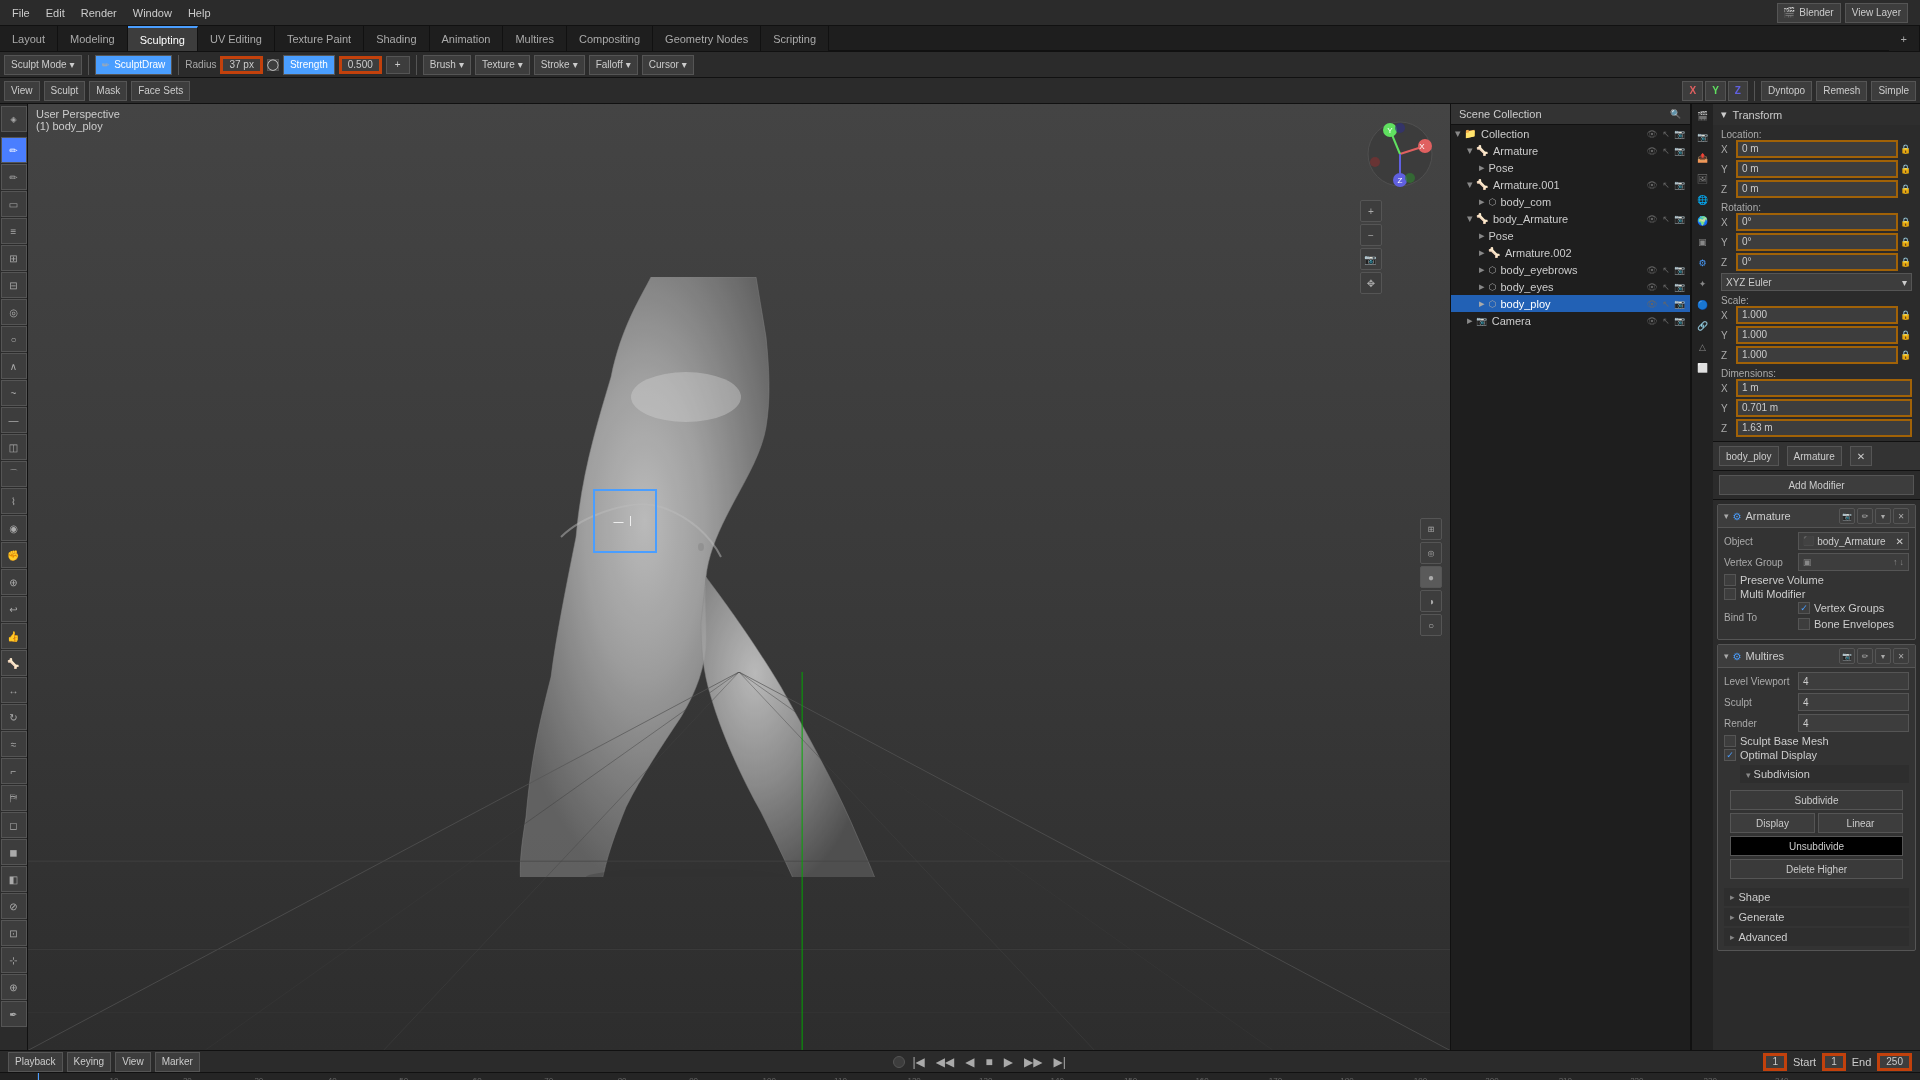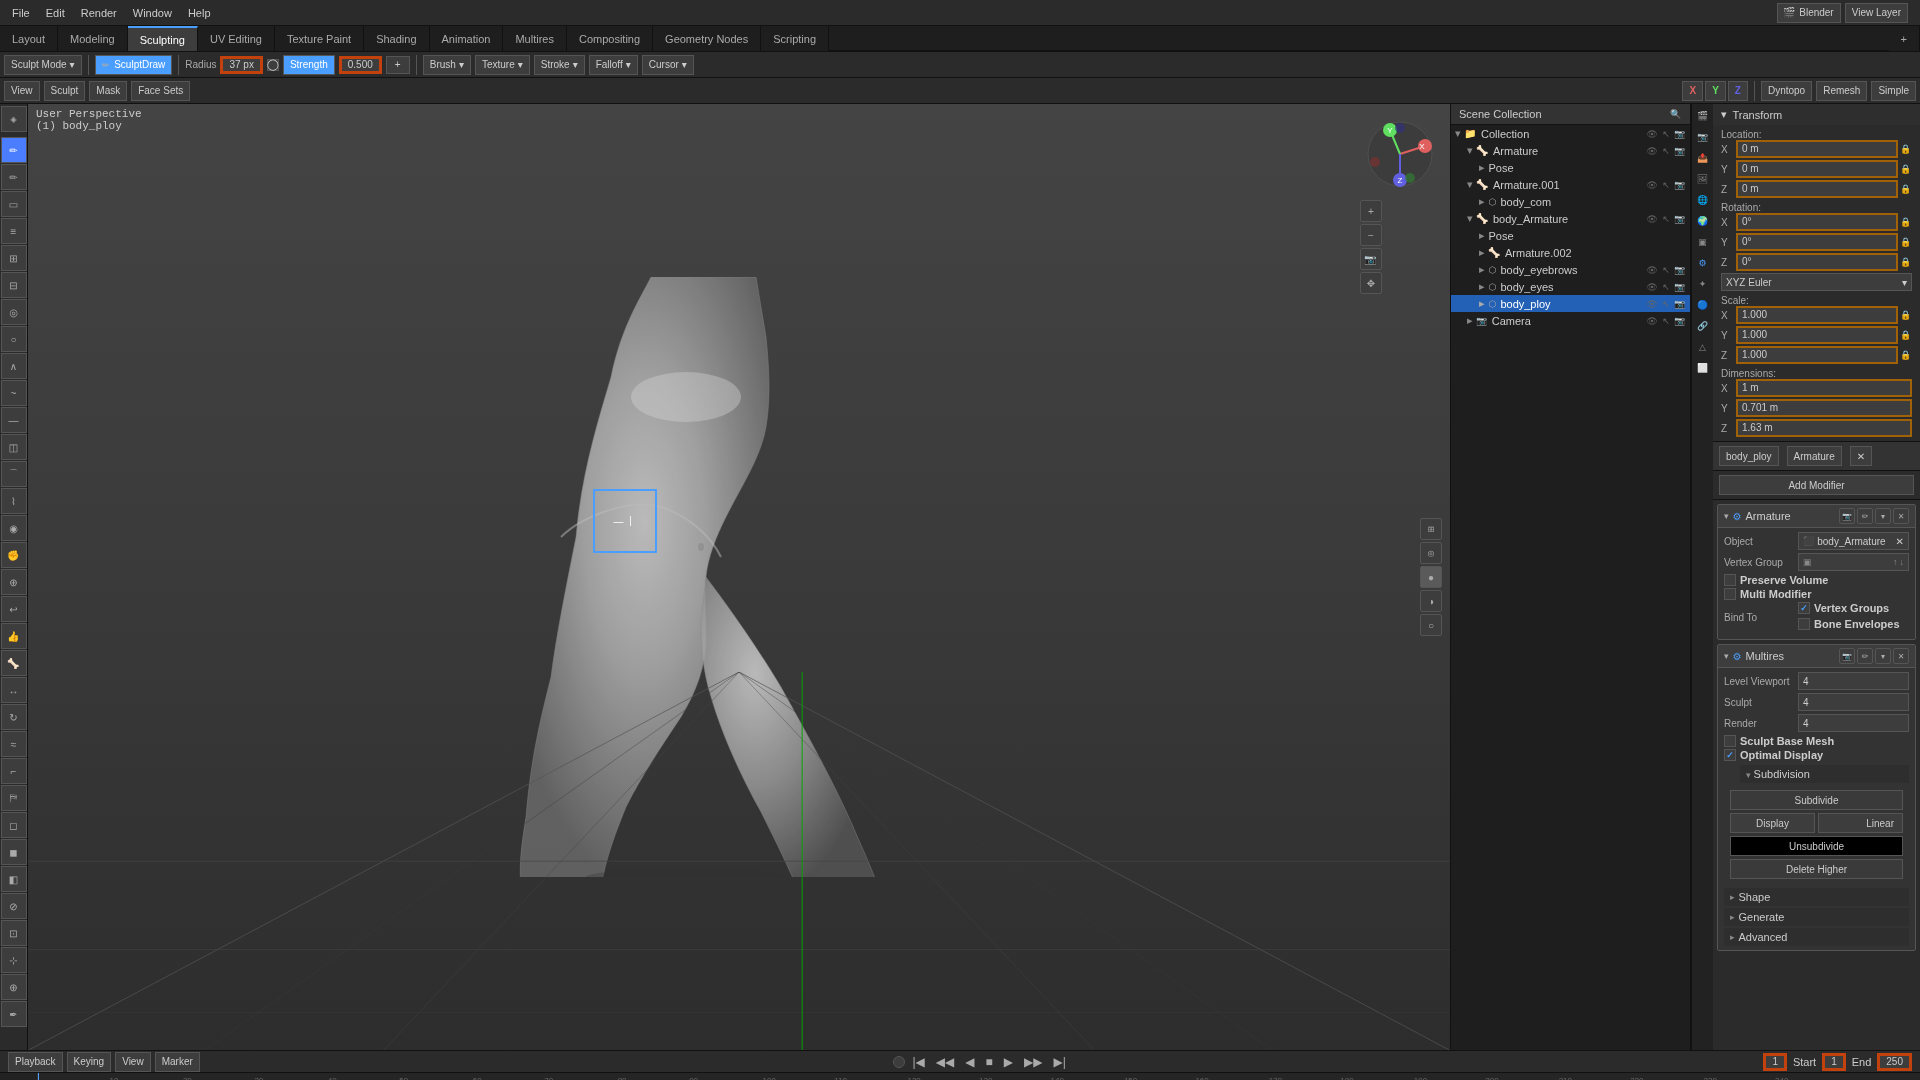--- a/index.html
+++ b/index.html
@@ -113,21 +113,20 @@
       position: relative;
       overflow: hidden;
     }
     .viewport-header {
       position: absolute;
       top: 4px;
       left: 8px;
       color: #ccc;
       font-size: 11px;
       z-index: 10;
-      font-family: Liberation Mono, monospace;
     }
     .viewport-3d {
       width: 100%;
       height: 100%;
       background: linear-gradient(180deg, #444 0%, #3a3a3a 50%, #2d2d2d 100%);
       position: relative;
     }
 
     
     .properties-sidebar {
@@ -295,21 +294,21 @@
       flex: 1;
       background: #3d3d3d;
       border: 1px solid #555;
       color: #ccc;
       padding: 1px 4px;
       font-size: 10px;
       height: 18px;
       display: flex;
       align-items: center;
     }
-    .mod-check { display: flex; gap: 4px; margin-bottom: 2px; font-weight: bold; }
+    .mod-check { display: flex; gap: 4px; margin-bottom: 2px; }
     .mod-btn {
       background: #3d3d3d;
       border: 1px solid #555;
       color: #ccc;
       padding: 2px 8px;
       font-size: 10px;
       cursor: pointer;
       height: 20px;
     }
 
@@ -998,21 +997,21 @@
                 <div style="background:#2e2e2e;padding:3px 6px;margin-top:4px;cursor:pointer;margin-left:16px;">
                   <span style="color:#888;font-size:9px;">▾</span>
                   <span>Subdivision</span>
                 </div>
                 <div class="subdiv-section">
                   <div style="margin:3px 0;">
                     <button class="mod-btn" style="width:100%;background:#3a3a3a;">Subdivide</button>
                   </div>
                   <div style="display:flex;gap:3px;margin-bottom:3px;">
                     <button class="mod-btn" style="flex:1;">Display</button>
-                    <button class="mod-btn" style="flex:1;text-align:right;">Linear</button>
+                    <button class="mod-btn" style="flex:1;">Linear</button>
                   </div>
                   <div style="margin:3px 0;">
                     <button class="mod-btn" style="width:100%;background:#000000;">Unsubdivide</button>
                   </div>
                   <div style="margin:3px 0;">
                     <button class="mod-btn" style="width:100%;background:#3a3a3a;">Delete Higher</button>
                   </div>
                 </div>
 
                 <div style="background:#2e2e2e;padding:3px 6px;margin-top:2px;cursor:pointer;display:flex;align-items:center;gap:4px;">

